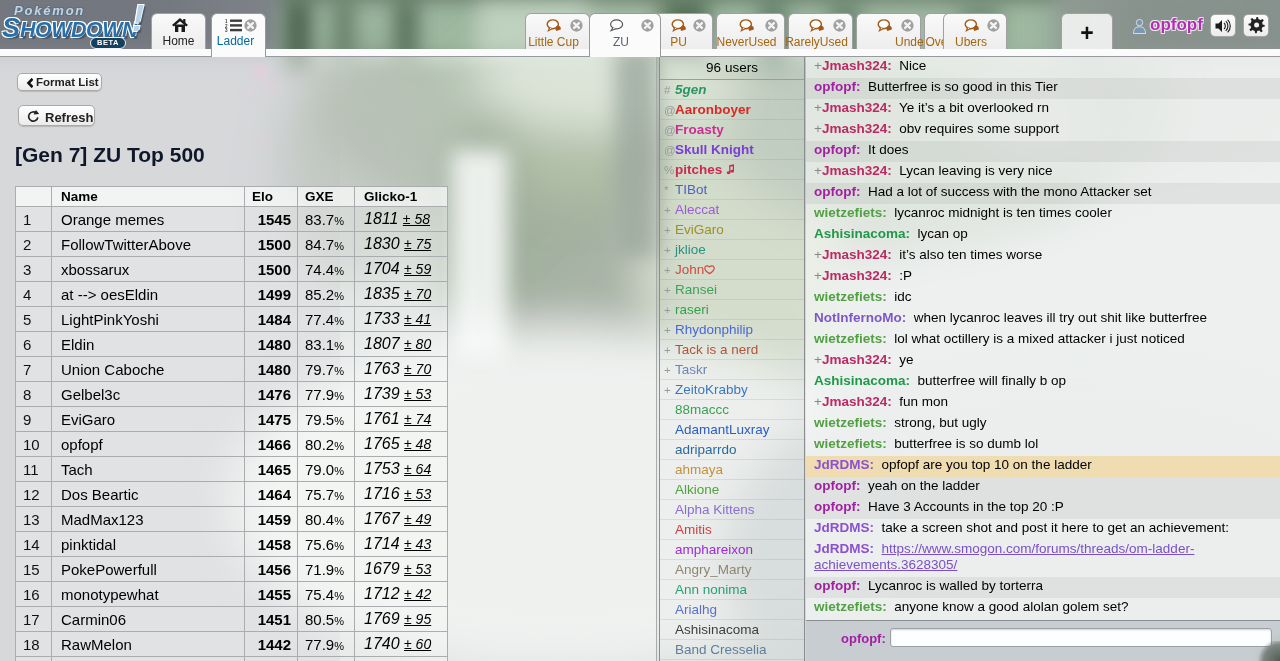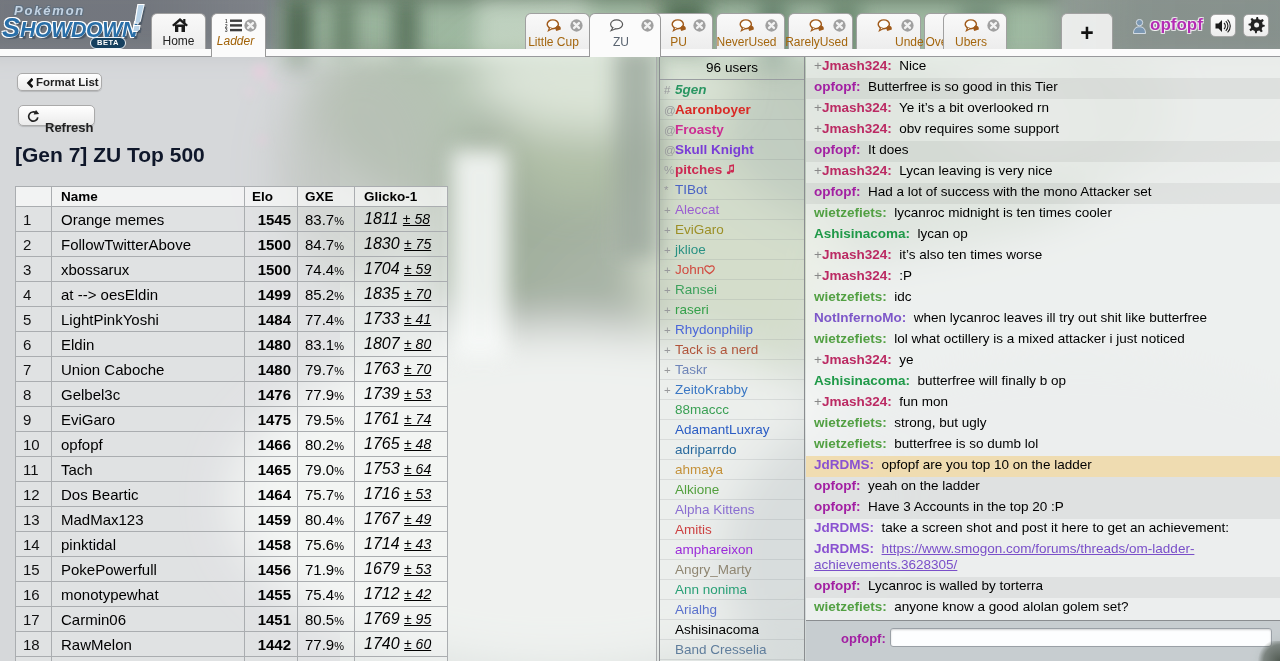--- a/index.html
+++ b/index.html
@@ -135,21 +135,21 @@
     <svg style="position:absolute;left:8px;top:3.5px;" width="7" height="10" viewBox="0 0 7 10">
         <path d="M6.5 0.8 L2.5 5 L6.5 9.2" stroke="#111" stroke-width="2.6" fill="none"></path>
       </svg>
     <span style="position:absolute;left:18px;top:2px;font-size:11.5px;">Format List</span>
   </div>
   <div class="btn" style="left:18px;top:48px;width:77px;height:21px;font-size:13px;">
     <svg style="position:absolute;left:8px;top:4px;" width="13" height="13" viewBox="0 0 13 13">
         <path d="M10.8 7.3 A4.6 4.6 0 1 1 9.4 3.2" stroke="#222" stroke-width="1.7" fill="none"></path>
         <path d="M9.0 0.0 L12.2 4.0 L6.6 4.6 Z" fill="#222"></path>
       </svg>
-    <span style="position:absolute;left:26px;top:14px;text-align:right;">Refresh</span>
+    <span style="position:absolute;left:26px;top:4px;text-align:right;">Refresh</span>
   </div>
   <div id="h1">[Gen 7] ZU Top 500</div>
   <table>
     <tbody>
         <tr>
           <th style="width:36px;"></th>
           <th class="nm">Name</th>
           <th class="el">Elo</th>
           <th class="gx">GXE</th>
           <th class="gl">Glicko-1</th>
@@ -318,21 +318,21 @@
     <div class="u"><span class="sym"></span><span style="color:#2a5cc4">AdamantLuxray</span></div>
     <div class="u"><span class="sym"></span><span style="color:#2a6a9e">adriparrdo</span></div>
     <div class="u"><span class="sym"></span><span style="color:#c4913a">ahmaya</span></div>
     <div class="u"><span class="sym"></span><span style="color:#53a03e">Alkione</span></div>
     <div class="u"><span class="sym"></span><span style="color:#8a6ed1">Alpha Kittens</span></div>
     <div class="u"><span class="sym"></span><span style="color:#cc4242">Amitis</span></div>
     <div class="u"><span class="sym"></span><span style="color:#9a2ad9">amphareixon</span></div>
     <div class="u"><span class="sym"></span><span style="color:#8f8672">Angry_Marty</span></div>
     <div class="u"><span class="sym"></span><span style="color:#2aa077">Ann nonima</span></div>
     <div class="u"><span class="sym"></span><span style="color:#5a71cc">Arialhg</span></div>
-    <div class="u"><span class="sym"></span><span style="color:#000000">Ashisinacoma</span></div>
+    <div class="u"><span class="sym"></span><span style="color:#404040">Ashisinacoma</span></div>
     <div class="u"><span class="sym"></span><span style="color:#5f7d9c">Band Cresselia</span></div>
   </div>
   <div id="chat">
     <div class="cl"><span class="pfx">+</span><b style="color:#bb2a63">Jmash324:</b>&nbsp; Nice</div>
     <div class="cl mine"><b style="color:#a21fa2">opfopf:</b>&nbsp; Butterfree is so good in this Tier</div>
     <div class="cl"><span class="pfx">+</span><b style="color:#bb2a63">Jmash324:</b>&nbsp; Ye it’s a bit overlooked rn</div>
     <div class="cl"><span class="pfx">+</span><b style="color:#bb2a63">Jmash324:</b>&nbsp; obv requires some support</div>
     <div class="cl mine"><b style="color:#a21fa2">opfopf:</b>&nbsp; It does</div>
     <div class="cl"><span class="pfx">+</span><b style="color:#bb2a63">Jmash324:</b>&nbsp; Lycan leaving is very nice</div>
     <div class="cl mine"><b style="color:#a21fa2">opfopf:</b>&nbsp; Had a lot of success with the mono Attacker set</div>
@@ -389,21 +389,21 @@
         <g fill="#3d3d3d" font-size="4.6" font-family="Liberation Sans,sans-serif" font-weight="bold">
           <text x="0" y="4">1</text>
           <text x="0" y="8.7">2</text>
           <text x="0" y="13.2">3</text>
         </g>
       </svg>
       <svg class="xcirc" style="right:8px" viewBox="0 0 14 14">
         <circle cx="7" cy="7" r="6.6" fill="#a0a0a0"></circle>
         <path d="M4.4 4.4 L9.6 9.6 M9.6 4.4 L4.4 9.6" stroke="#f2f2f2" stroke-width="2.6" stroke-linecap="round"></path>
       </svg>
-      <div class="lbl" style="color:#a16207;left:-6px;font-style:italic;">Ladder</div>
+      <div class="lbl" style="color:#0369a1;left:-6px;">Ladder</div>
     </div>
 <div class="tab roomtab" style="left:525px;width:65px;">
       <span style="position:absolute;left:20px;top:0px;width:16px;height:16px;">
         <svg class="bub" viewBox="0 0 20 16">
           <ellipse cx="8.5" cy="6.5" rx="7" ry="5.5" fill="#fdfdfb" stroke="#a05a1a" stroke-width="1.8"></ellipse>
           <path d="M4.5 10.5 L3 14.5 L7.5 12" fill="#fdfdfb" stroke="#a05a1a" stroke-width="1.5"></path>
           <path d="M14 8 C17 8 19 10 18.5 13 L13 15 C11 13 11.5 9.5 14 8 Z" fill="#a05a1a"></path>
         </svg>
       </span>
       <svg class="xcirc" style="right:6px" viewBox="0 0 14 14">

